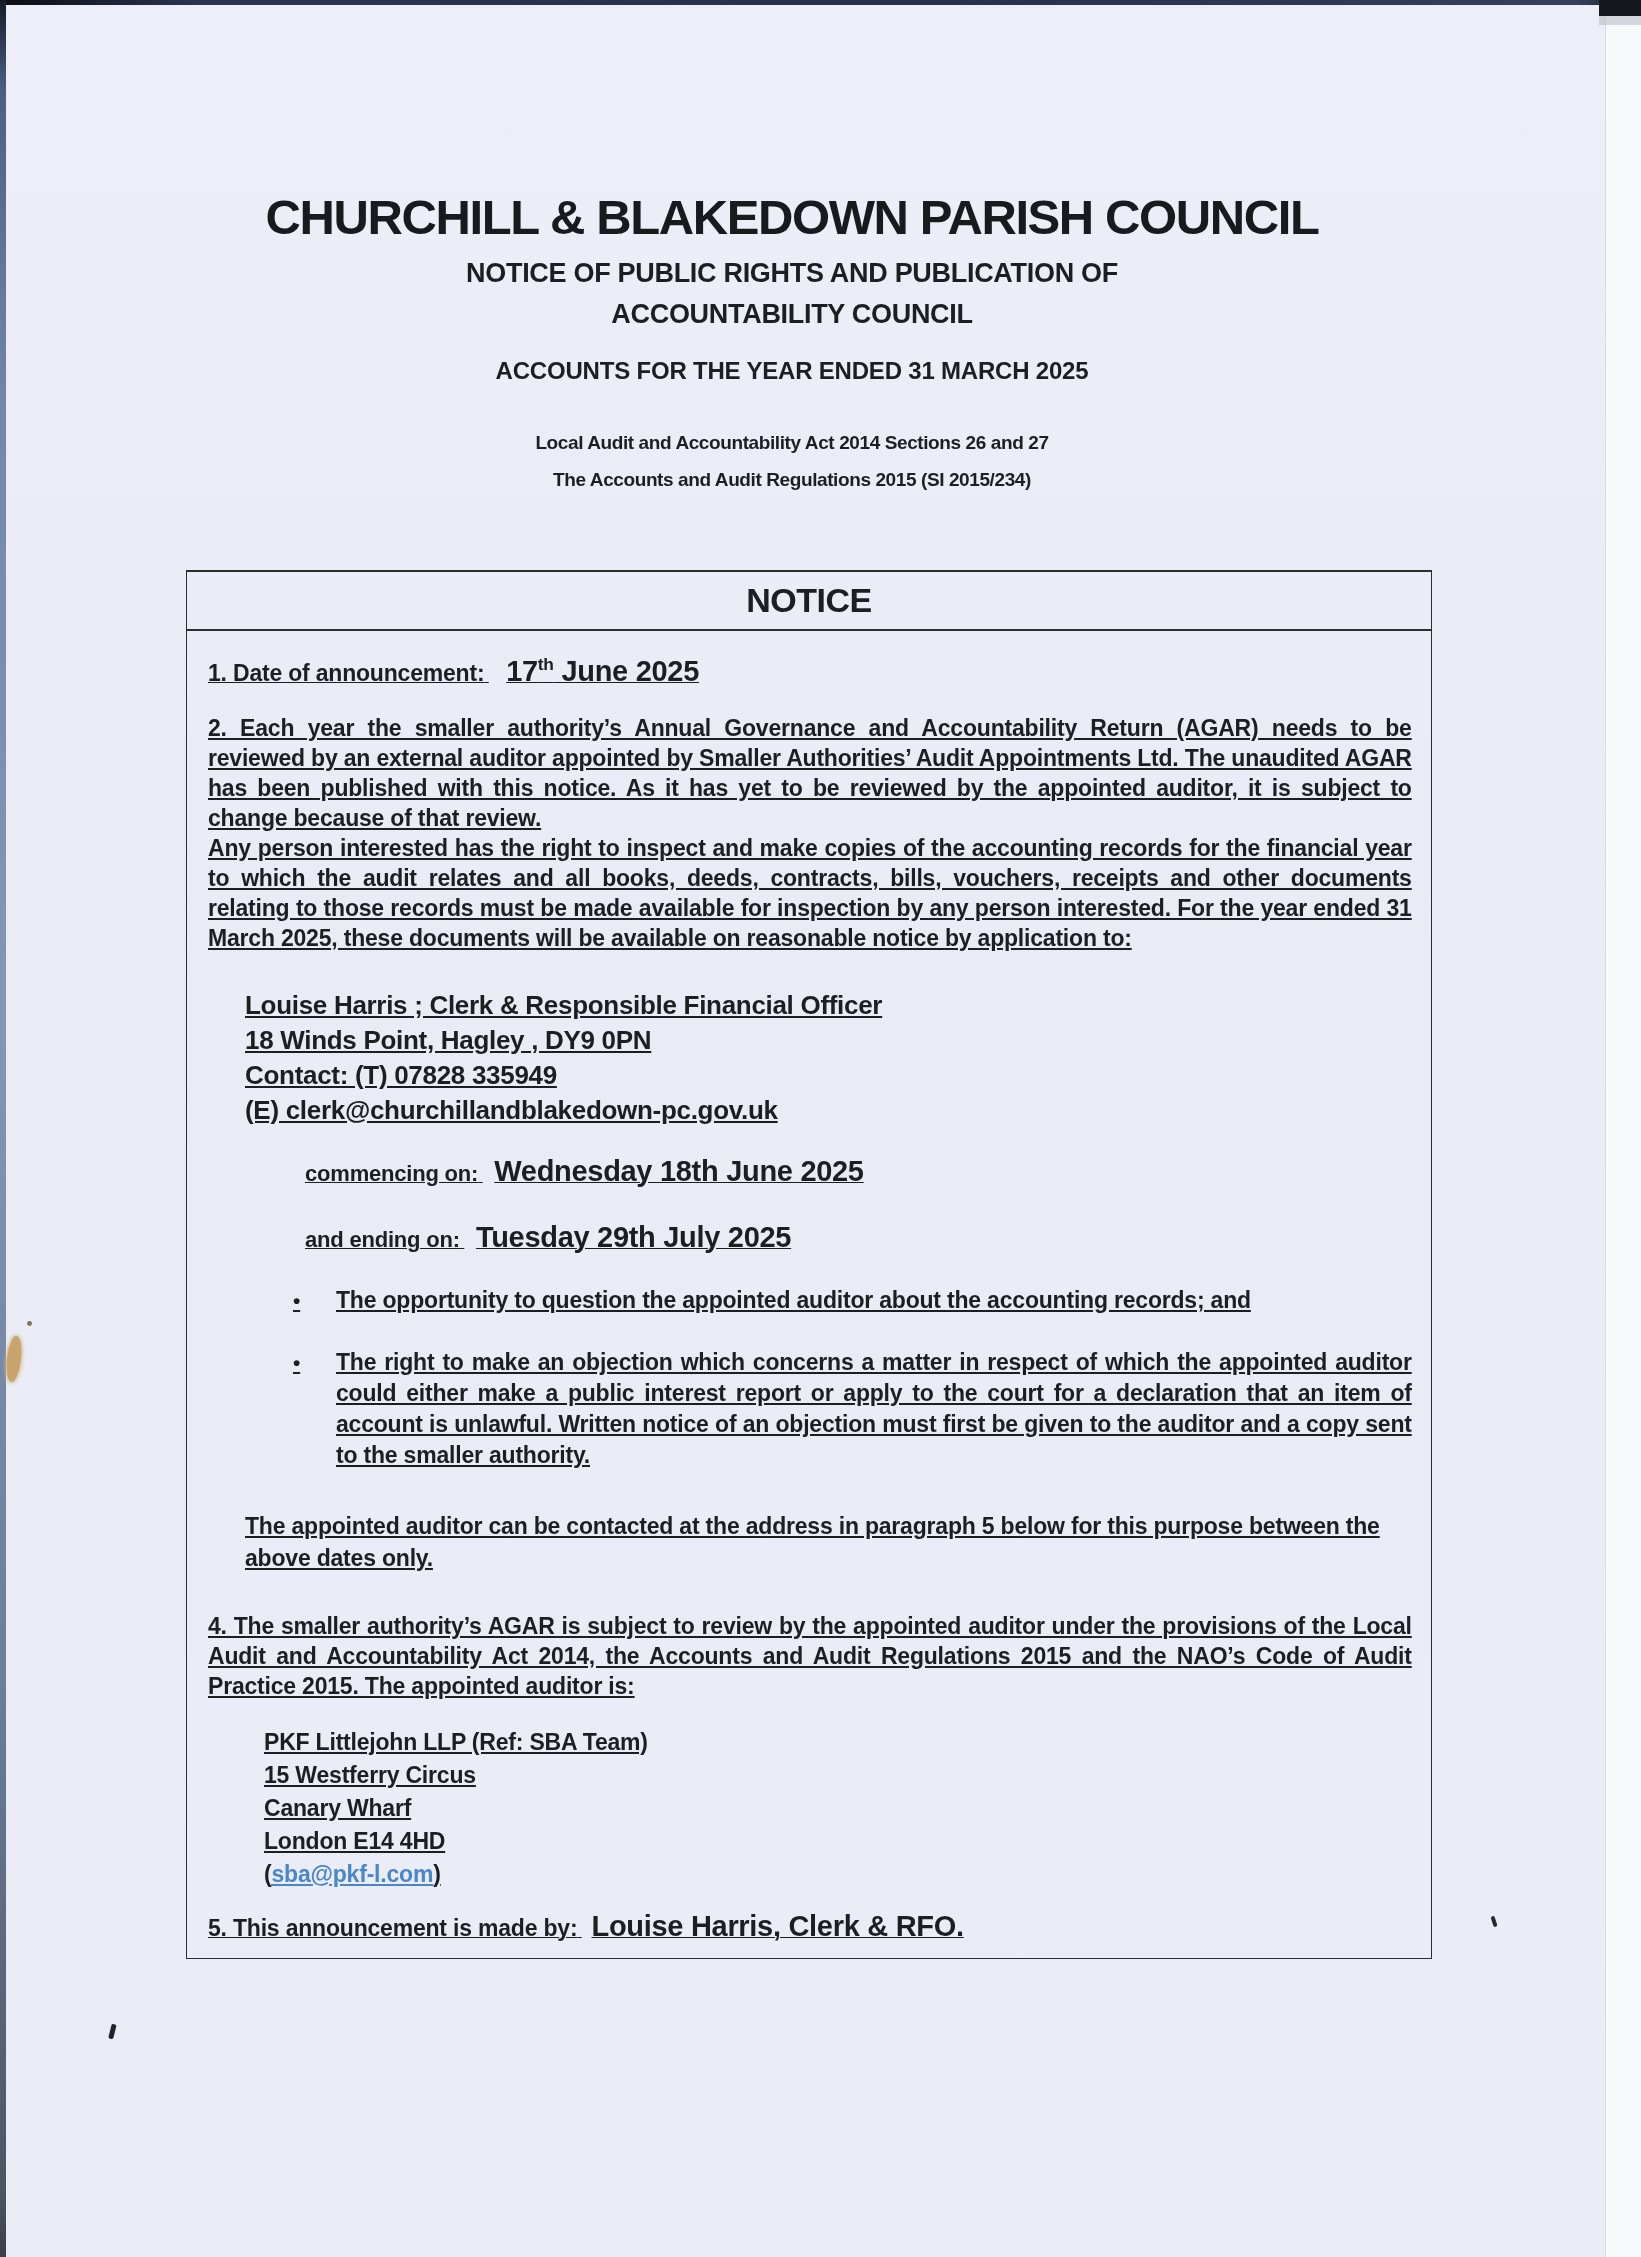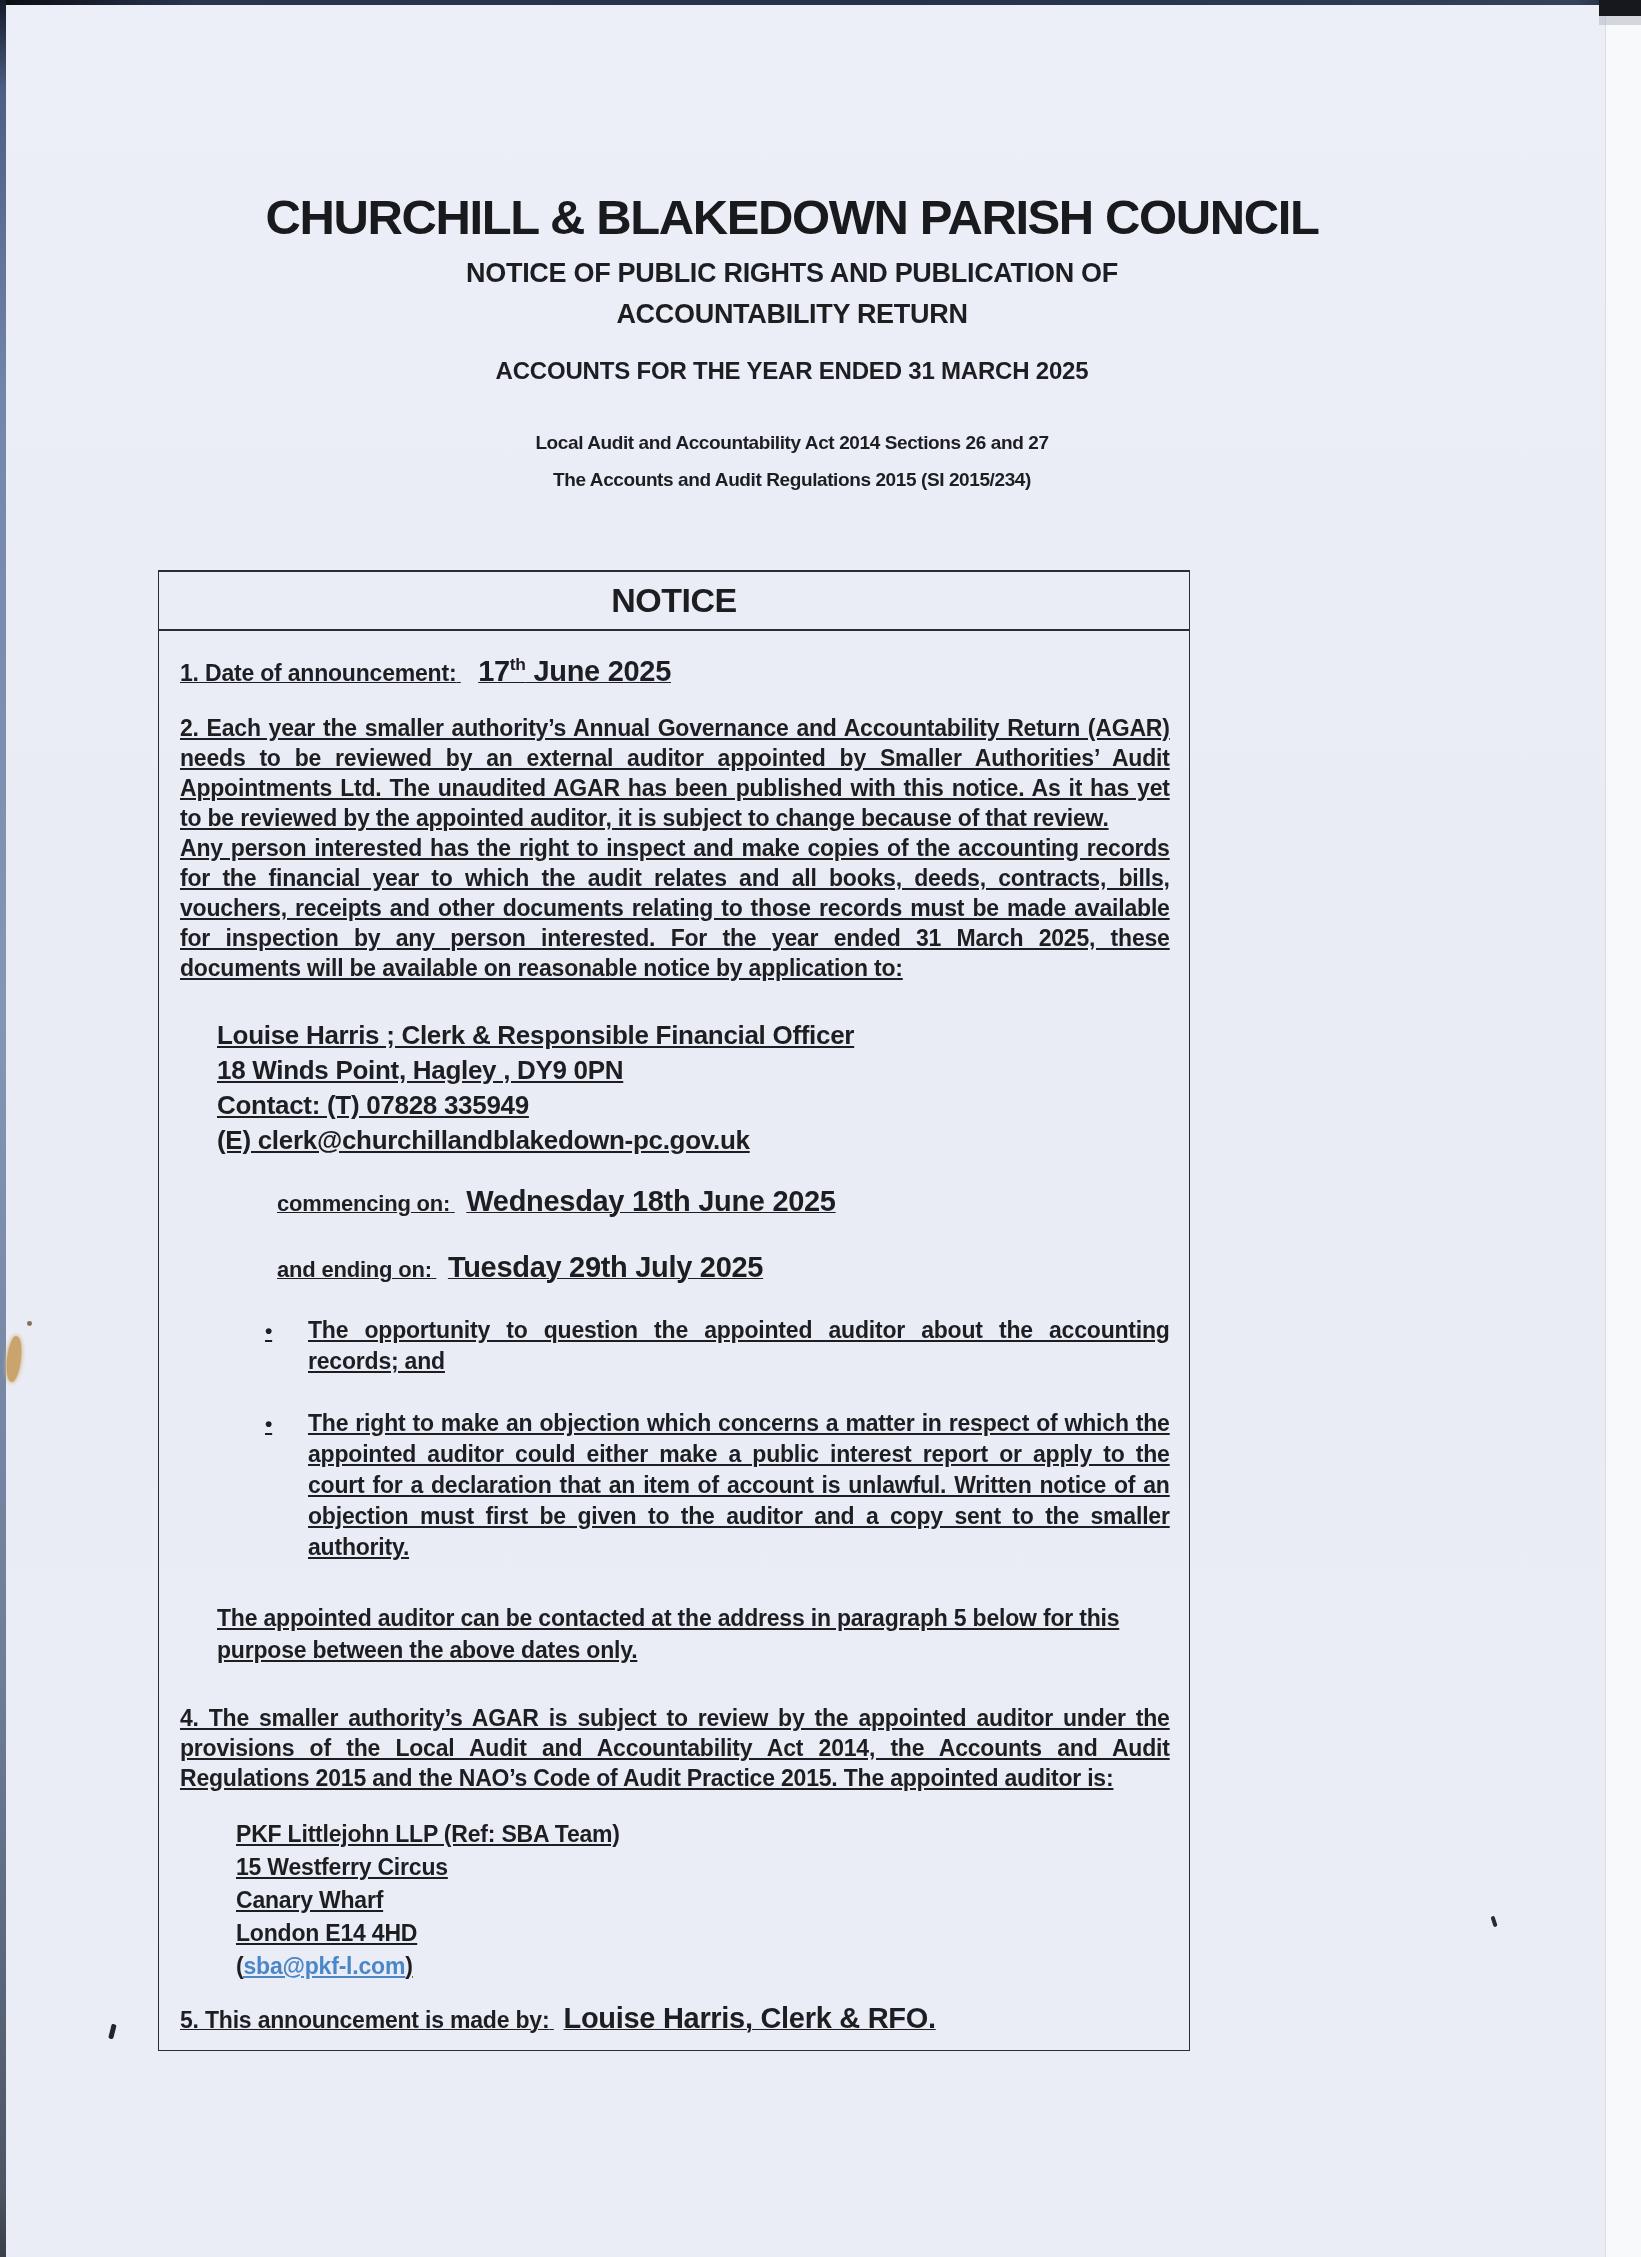--- a/index.html
+++ b/index.html
@@ -28,21 +28,21 @@
 
   
   .heading{position:absolute;left:169px;top:187px;width:1246px;text-align:center;font-weight:700;}
   .title{font-size:49px;line-height:60px;letter-spacing:-1.4px;white-space:nowrap;margin:0;color:#191a1e;}
   .subtitle{font-size:27px;line-height:41px;letter-spacing:-0.3px;}
   .subtitle-block{margin-top:5.8px;}
   .accounts{font-size:24px;line-height:29px;margin-top:21px;letter-spacing:-0.2px;}
   .act{font-size:19px;line-height:37px;margin-top:39px;letter-spacing:-0.4px;}
 
   
-  .notice-box{position:absolute;left:158px;top:570px;width:1032px;
+  .notice-box{position:absolute;left:186px;top:570px;width:1246px;
     border:1.9px solid #2c2d31;border-top-width:2.9px;background:transparent;font-weight:700;box-sizing:border-box;}
   .notice-header{height:57px;border-bottom:2.9px solid #2c2d31;text-align:center;
     font-size:34px;line-height:57px;letter-spacing:-0.5px;}
   .notice-content{padding:0 19.3px 15.4px 21px;text-decoration:underline;}
   .lbl{font-size:23px;letter-spacing:-0.2px;}
   .big{font-size:29px;letter-spacing:-0.3px;}
   sup{font-size:60%;}
   .item1{margin:23px 0 0 0;}
   .item1 .big{margin-left:17.4px;}
   .para{font-size:23px;line-height:30px;letter-spacing:-0.2px;margin:0;text-align:justify;}
@@ -74,21 +74,21 @@
   <div class="corner-tr"></div>
   <div class="smudge"></div>
   <div class="smudge-dot"></div>
   <div class="tick-a"></div>
   <div class="tick-b"></div>
 
   <header class="heading">
     <h1 class="title">CHURCHILL &amp; BLAKEDOWN PARISH COUNCIL</h1>
     <div class="subtitle-block">
       <div class="subtitle">NOTICE OF PUBLIC RIGHTS AND PUBLICATION OF</div>
-      <div class="subtitle">ACCOUNTABILITY RETURN</div>
+      <div class="subtitle">ACCOUNTABILITY COUNCIL</div>
     </div>
     <div class="accounts">ACCOUNTS FOR THE YEAR ENDED 31 MARCH 2025</div>
     <div class="act">
       <div>Local Audit and Accountability Act 2014 Sections 26 and 27</div>
       <div>The Accounts and Audit Regulations 2015 (SI 2015/234)</div>
     </div>
   </header>
 
   <section class="notice-box">
     <div class="notice-header">NOTICE</div>

